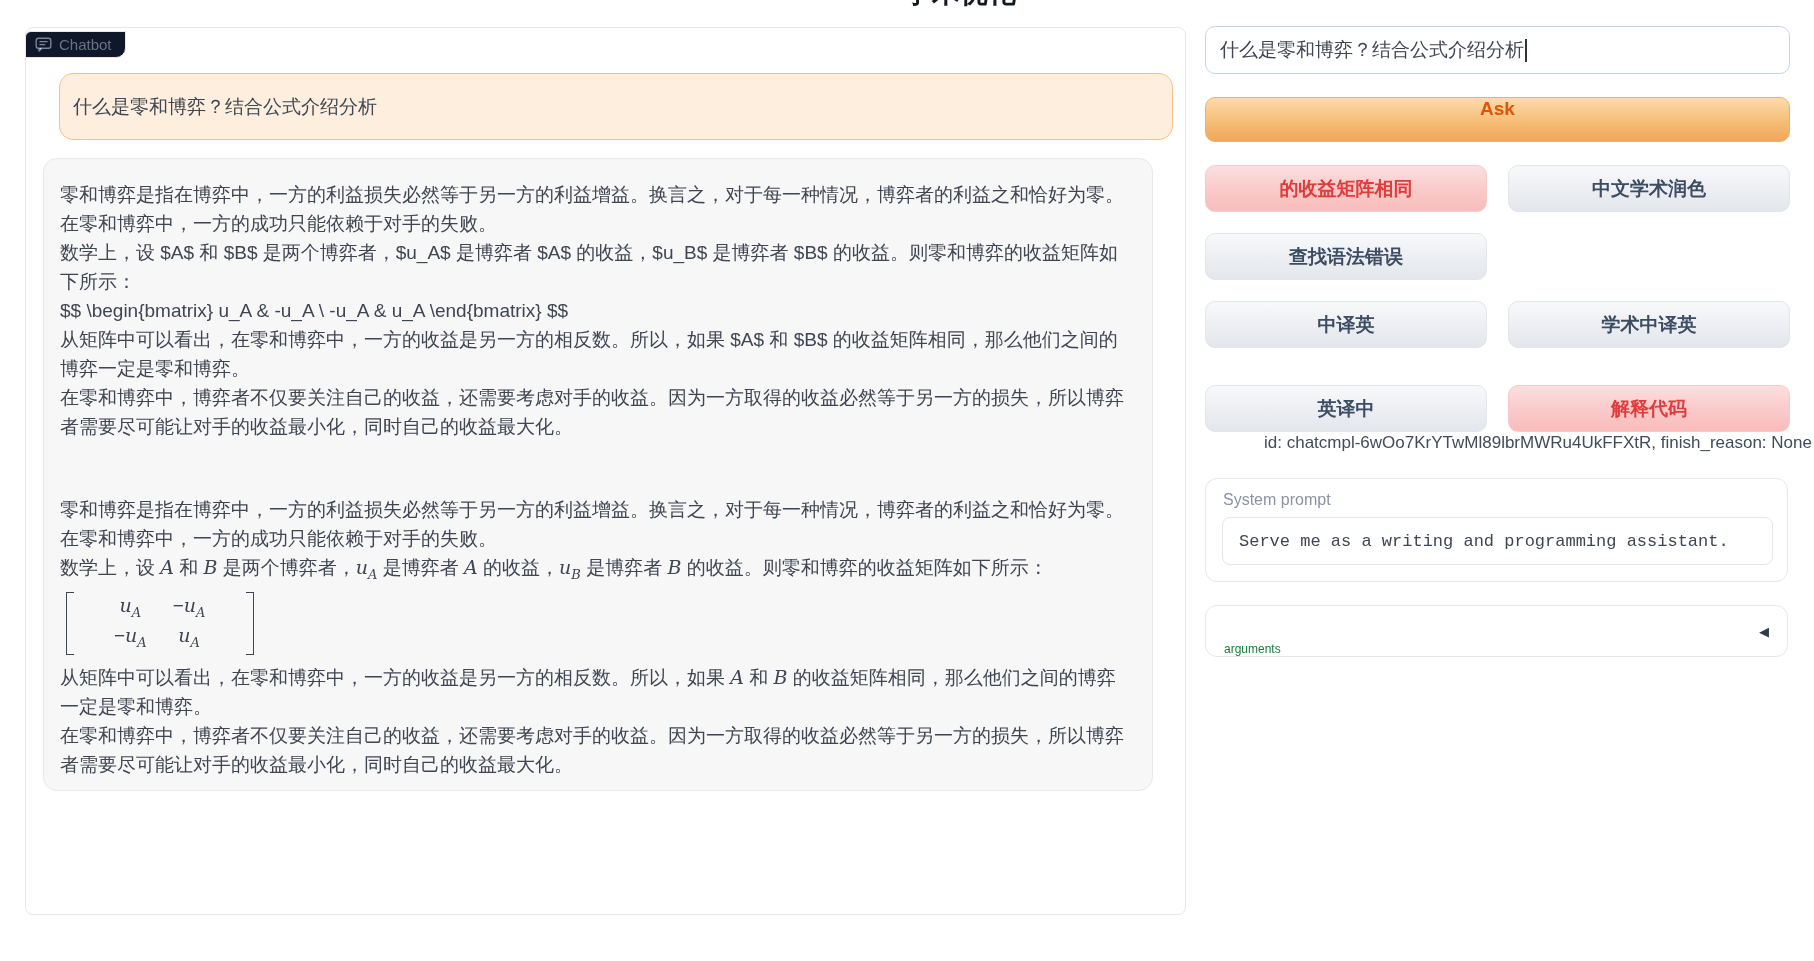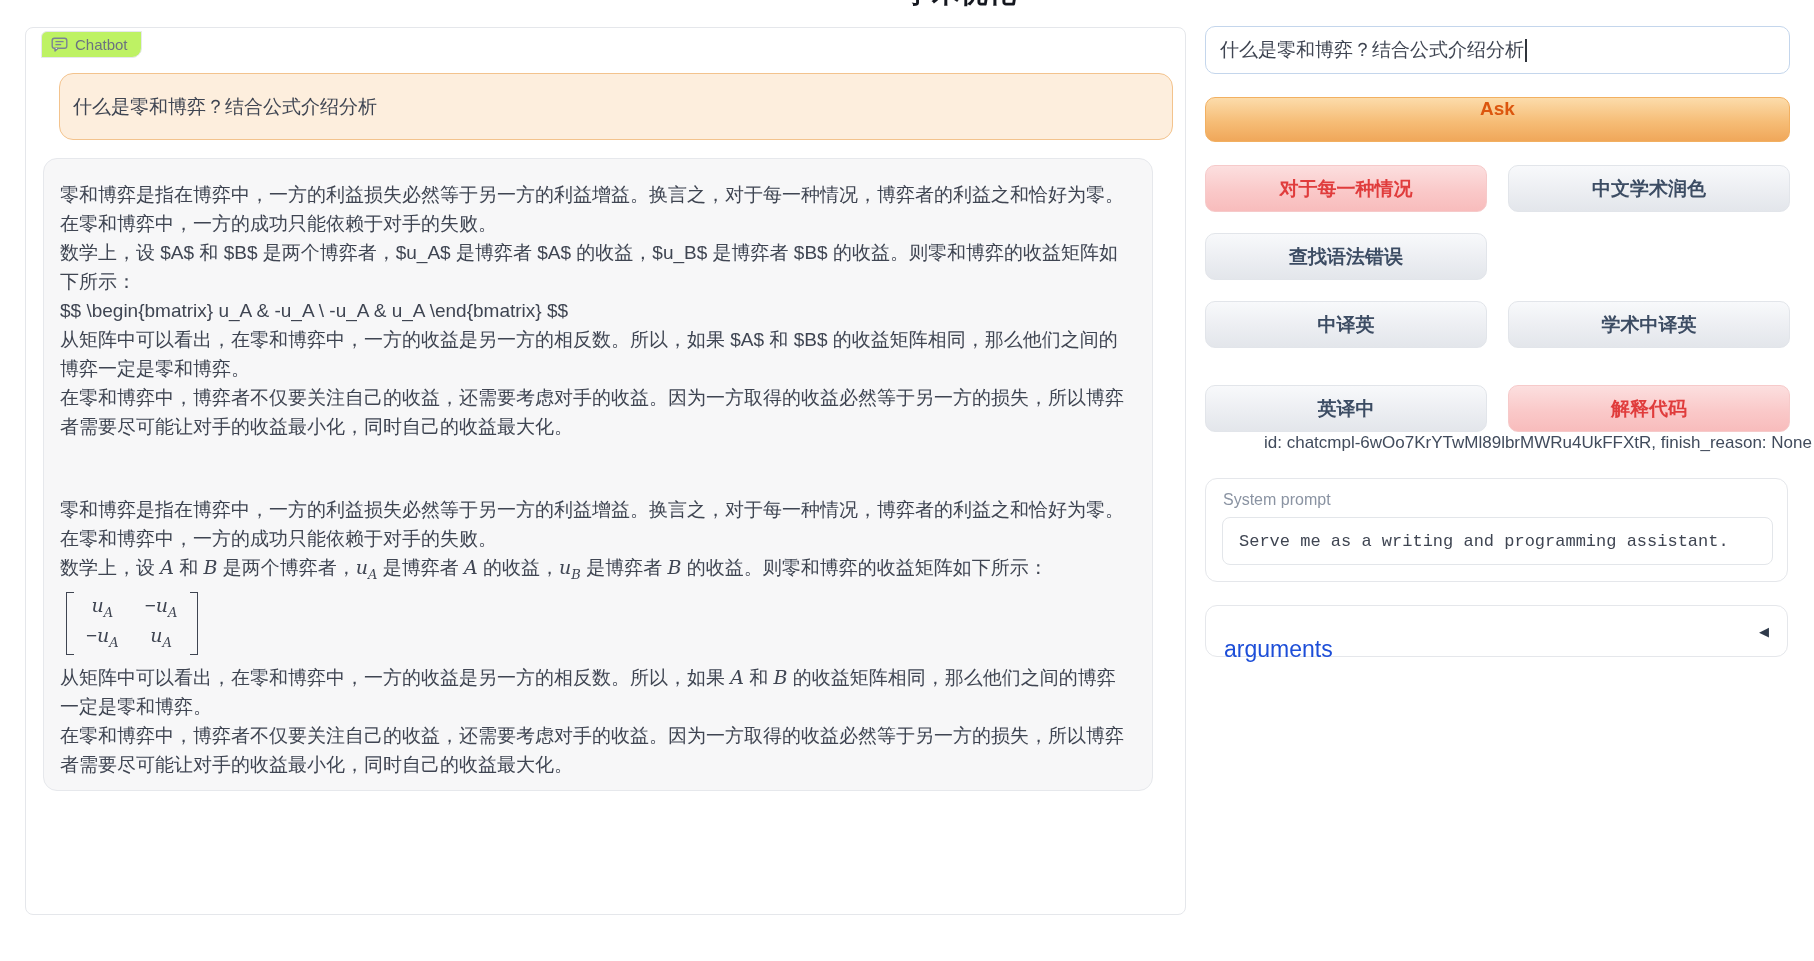--- a/index.html
+++ b/index.html
@@ -12,40 +12,40 @@
 
   
   .title-clip { position:absolute; left:880px; top:0; width:160px; height:9px; overflow:hidden; }
   .title-clip .title-text { position:absolute; top:-26px; left:0; width:160px; text-align:center;
     font-size:28px; font-weight:bold; color:#14171f; white-space:nowrap; }
 
   
   .chat-panel { position:absolute; left:25px; top:27px; width:1161px; height:888px;
     background:#fff; border:1px solid #e5e7eb; border-radius:8px; }
   .chat-chip { position:absolute; left:-1px; top:3px; height:27px; display:flex; align-items:center;
-    gap:7px; padding:0 13px 0 9px; background:#bef264; border:1px solid #e6e8ec;
-    border-radius:6px 0 10px 0;margin-left:16px; }
+    gap:7px; padding:0 13px 0 9px; background:#0f172a; border:1px solid #e6e8ec;
+    border-radius:6px 0 10px 0; }
   .chat-chip svg { display:block; }
   .chat-chip .lbl { font-size:15px; color:#6b7380; }
 
   .bubble-user { position:absolute; left:33px; top:45px; width:1114px; height:67px;
     background:#fdeedd; border:1px solid #f3c38d; border-radius:14px;
     display:flex; align-items:center; padding:0 20px 0 13px;
     font-size:19px; color:#3f4552; }
 
   .bubble-bot { position:absolute; left:17px; top:130px; width:1110px; height:633px;
     background:#f7f7f8; border:1px solid #e6e8ec; border-radius:14px;
     padding:21px 20px 0 16px; overflow:hidden; }
   .msg { font-size:19px; line-height:29px; color:#3f4552; }
   .msg .blockgap { height:54px; }
   .mv { font-family:"DejaVu Serif","Liberation Serif",serif; font-style:italic; }
   .msg sub { font-size:13px; font-family:"DejaVu Serif","Liberation Serif",serif; font-style:italic; }
 
   
-  .matrix { display:inline-flex; align-items:stretch; margin:3px 0 3px 6px; }
+  .matrix { display:inline-flex; align-items:stretch; margin:3px 0 3px 6px;gap:28px; }
   .brk { width:8px; }
   .brk.l { border-left:1.6px solid #3f4552; border-top:1.6px solid #3f4552; border-bottom:1.6px solid #3f4552; }
   .brk.r { border-right:1.6px solid #3f4552; border-top:1.6px solid #3f4552; border-bottom:1.6px solid #3f4552; }
   .m-grid { display:grid; grid-template-columns:auto auto; column-gap:26px; row-gap:0;
     padding:2px 12px; }
   .m-cell { font-size:19px; line-height:23px; text-align:center; color:#3f4552; }
 
   
   .q-input { position:absolute; left:1205px; top:26px; width:585px; height:48px;
     background:#fff; border:1px solid #c4d6ec; border-radius:10px;
@@ -75,21 +75,21 @@
     border:1px solid #e5e7eb; border-radius:12px; background:#fff;padding-left:30px; }
   .sys-label { position:absolute; left:17px; top:12px; font-size:16px; color:#8a93a2; }
   .sys-input { position:absolute; left:16px; top:38px; width:551px; height:48px;
     border:1px solid #e3e6ea; border-radius:8px; background:#fff;
     display:flex; align-items:center; padding:0 16px; font-size:17px; color:#3f4552;font-family:Liberation Mono, monospace; }
 
   .acc-box { position:absolute; left:1205px; top:605px; width:583px; height:52px;
     border:1px solid #e5e7eb; border-radius:12px; background:#fff;
     display:flex; align-items:center; justify-content:space-between; padding:0 18px;
     cursor:pointer; }
-  .acc-label { font-size:23px; color:#1d4ed8;margin-top:36px; }
+  .acc-label { font-size:12px; color:#15803d;margin-top:36px; }
   .acc-arrow { font-size:13px; color:#2f3a4a; }
 </style>
 </head>
 <body>
 
 <div id="app">
 
   <div class="title-clip">
     <div class="title-text">学术优化</div>
   </div>
@@ -153,21 +153,21 @@
   <div class="q-input">
     <span>什么是零和博弈？结合公式介绍分析</span>
     <span class="caret"></span>
   </div>
 
   <div class="ask-btn">
     <span>Ask</span>
   </div>
 
   <div class="qbtn c1 r1 pink">
-      <span>对于每一种情况</span>
+      <span>的收益矩阵相同</span>
     </div>
   <div class="qbtn c2 r1">
       <span>中文学术润色</span>
     </div>
   <div class="qbtn c1 r2">
       <span>查找语法错误</span>
     </div>
   <div class="qbtn c1 r3">
       <span>中译英</span>
     </div>

